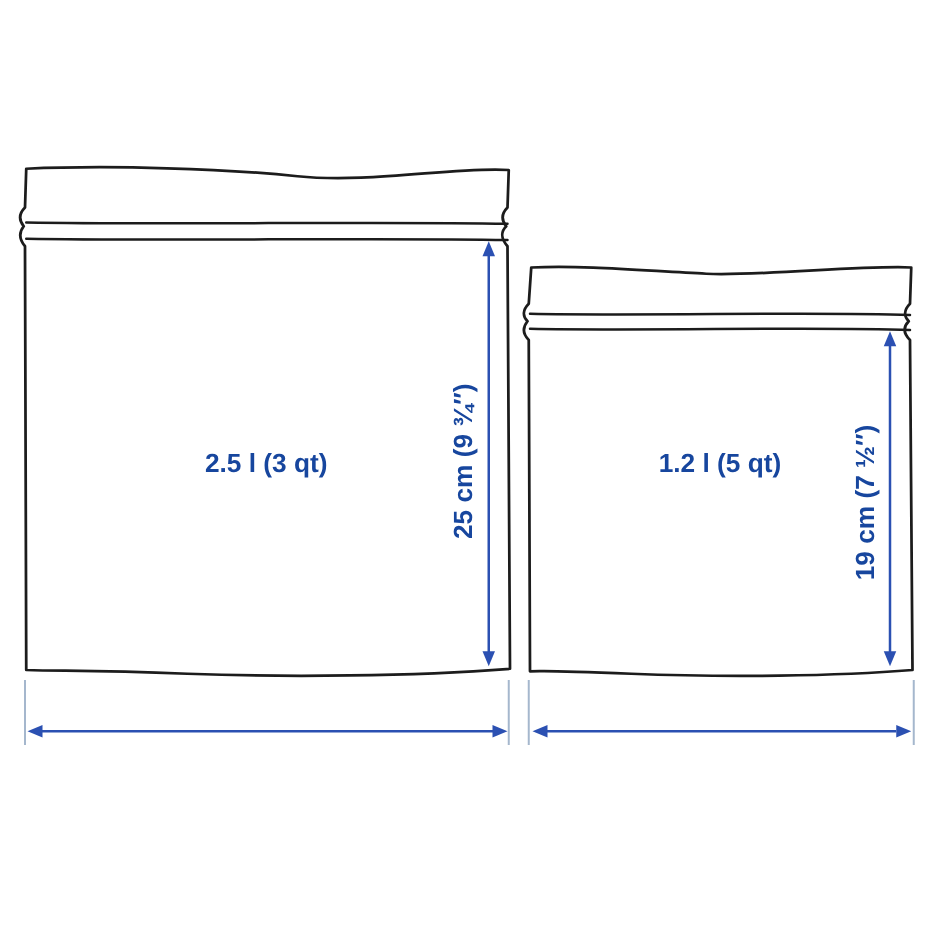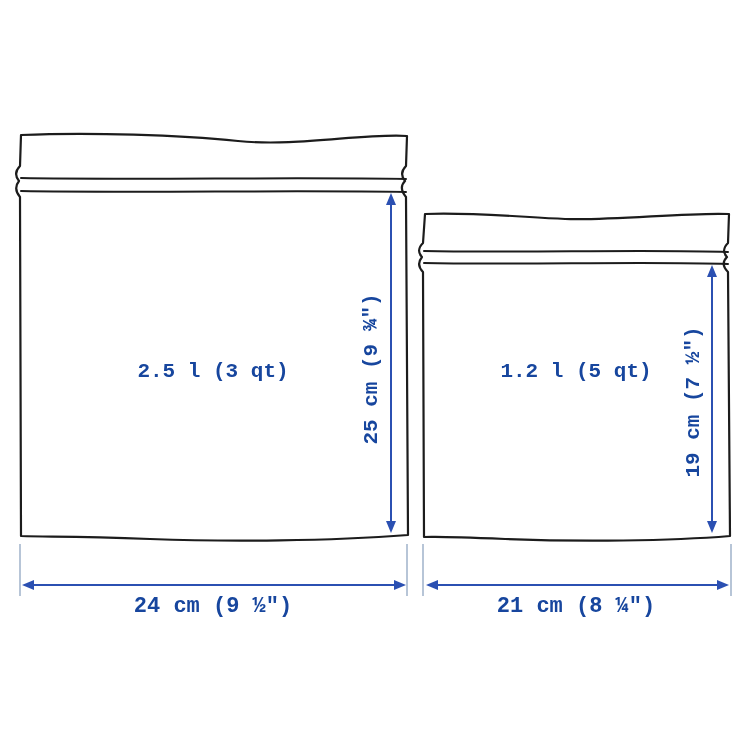--- a/index.html
+++ b/index.html
@@ -6,21 +6,21 @@
     margin: 0;
     padding: 0;
     background: #ffffff;
   }
   .canvas {
     position: relative;
     width: 750px;
     height: 750px;
     background: #ffffff;
     overflow: hidden;
-    font-family: Liberation Mono, monospace;
+    font-family: Liberation Sans, sans-serif;
     border-radius: 10px;
   }
   .diagram-svg {
     position: absolute;
     left: 0;
     top: 0;
   }
   .dim-label {
     position: absolute;
     color: #17469e;
@@ -116,17 +116,15 @@
   </svg>
 
   <div class="dim-label volume-size" style="left:213px; top:371px;">2.5 l (3 qt)</div>
 
   <div class="dim-label volume-size" style="left:576px; top:371px;">1.2 l (5 qt)</div>
 
   <div class="dim-label height-size rotated" style="left:371px; top:369px;">25 cm (9 ¾″)</div>
 
   <div class="dim-label height-size rotated" style="left:693px; top:402px;">19 cm (7 ½″)</div>
 
-  <div class="dim-label dim-size" style="left:213px; top:607px;">24 cm (9 ½″)</div>
 
-  <div class="dim-label dim-size" style="left:576px; top:607px;">21 cm (8 ¼″)</div>
 
 </div>
 
 </body></html>

